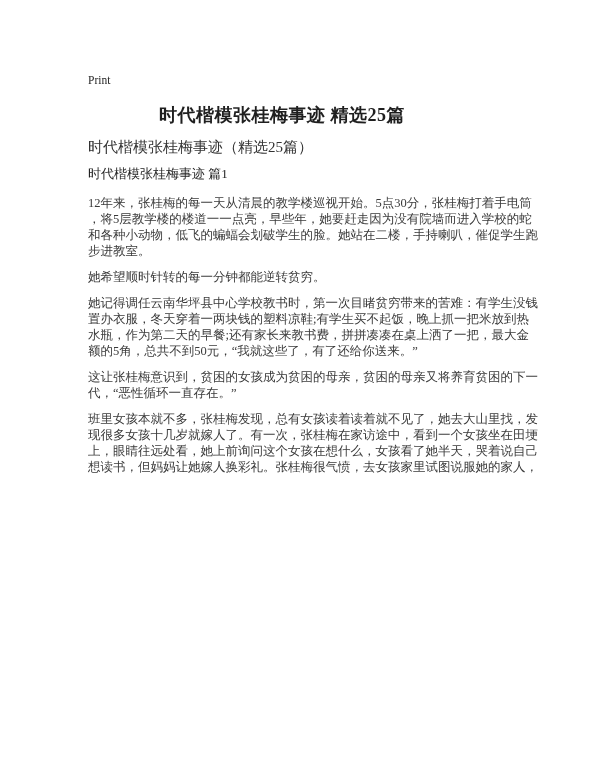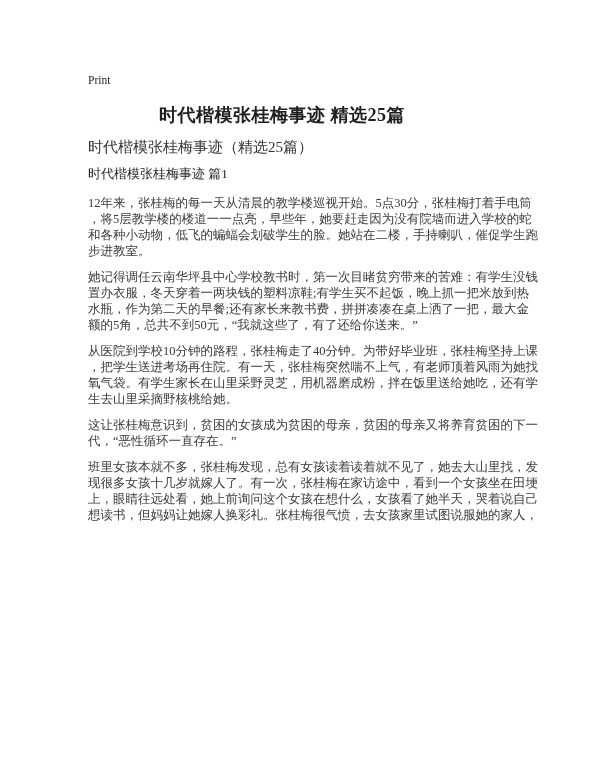--- a/index.html
+++ b/index.html
@@ -82,20 +82,20 @@
   <h1 class="doc-title">时代楷模张桂梅事迹 精选25篇</h1>
 
   <div class="content">
 
     <p class="doc-subtitle">时代楷模张桂梅事迹（精选25篇）</p>
 
     <h2 class="section-heading">时代楷模张桂梅事迹 篇1</h2>
 
     <div class="article-body">
         <p class="para">12年来，张桂梅的每一天从清晨的教学楼巡视开始。5点30分，张桂梅打着手电筒，将5层教学楼的楼道一一点亮，早些年，她要赶走因为没有院墙而进入学校的蛇和各种小动物，低飞的蝙蝠会划破学生的脸。她站在二楼，手持喇叭，催促学生跑步进教室。</p>
+        <p class="para">她希望顺时针转的每一分钟都能逆转贫穷。</p>
         <p class="para">她记得调任云南华坪县中心学校教书时，第一次目睹贫穷带来的苦难：有学生没钱置办衣服，冬天穿着一两块钱的塑料凉鞋;有学生买不起饭，晚上抓一把米放到热水瓶，作为第二天的早餐;还有家长来教书费，拼拼凑凑在桌上洒了一把，最大金额的5角，总共不到50元，“我就这些了，有了还给你送来。”</p>
-        <p class="para">从医院到学校10分钟的路程，张桂梅走了40分钟。为带好毕业班，张桂梅坚持上课，把学生送进考场再住院。有一天，张桂梅突然喘不上气，有老师顶着风雨为她找氧气袋。有学生家长在山里采野灵芝，用机器磨成粉，拌在饭里送给她吃，还有学生去山里采摘野核桃给她。</p>
         <p class="para">这让张桂梅意识到，贫困的女孩成为贫困的母亲，贫困的母亲又将养育贫困的下一代，“恶性循环一直存在。”</p>
         <p class="para">班里女孩本就不多，张桂梅发现，总有女孩读着读着就不见了，她去大山里找，发现很多女孩十几岁就嫁人了。有一次，张桂梅在家访途中，看到一个女孩坐在田埂上，眼睛往远处看，她上前询问这个女孩在想什么，女孩看了她半天，哭着说自己想读书，但妈妈让她嫁人换彩礼。张桂梅很气愤，去女孩家里试图说服她的家人，</p>
       </div>
 
   </div>
 </div>
 
 </body></html>

